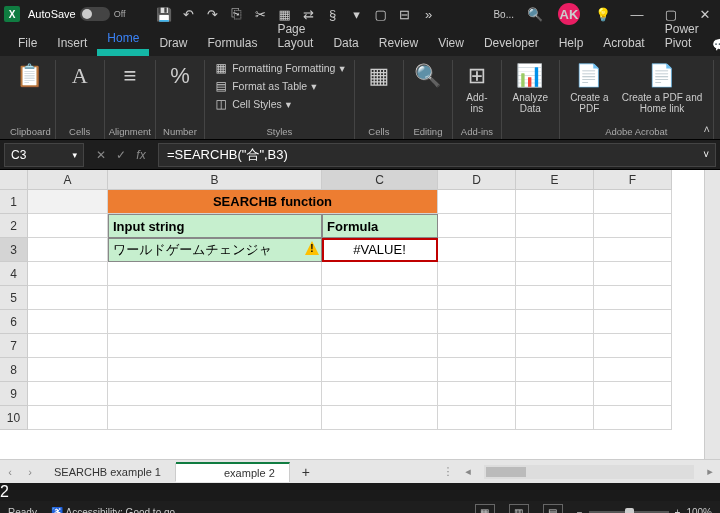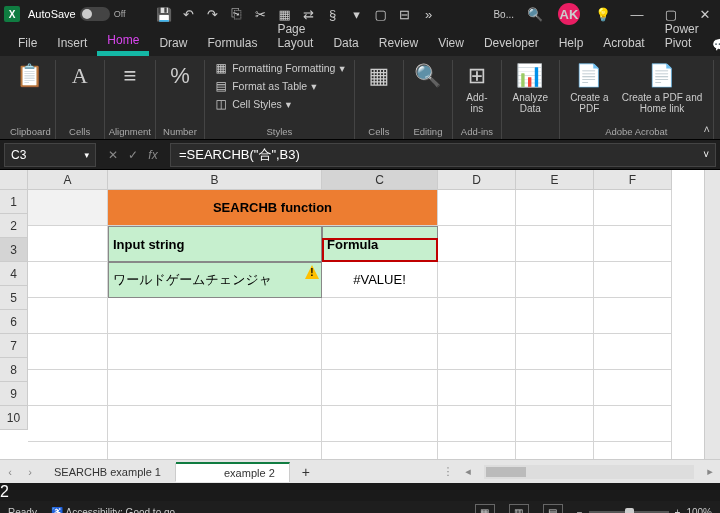--- a/index.html
+++ b/index.html
@@ -16,58 +16,58 @@
   .titlebar .qat span { width: 16px; height: 16px; display: inline-flex; align-items: center; justify-content: center; color: #ccc; font-size: 13px; cursor: pointer; }
   .titlebar .spacer { flex: 1; }
   .titlebar .docname { font-size: 10px; color: #ccc; margin-right: 10px; }
   .titlebar .right { display: flex; align-items: center; gap: 12px; }
   .titlebar .right span { width: 22px; height: 22px; display: inline-flex; align-items: center; justify-content: center; color: #ccc; font-size: 13px; cursor: pointer; }
   .titlebar .avatar { width: 20px; height: 20px; background: #e91e63; border-radius: 50%; font-size: 9px; font-weight: bold; }
   
   
   .ribbon-tabs { height: 28px; background: #1e1e1e; display: flex; align-items: flex-end; padding: 0 8px; gap: 0; font-size: 12px; }
   .ribbon-tabs .tab { padding: 4px 10px; color: #ccc; cursor: pointer; border-bottom: 2px solid transparent; }
-  .ribbon-tabs .tab.active { border-bottom: 5px solid #14b8a6; color: #d946ef; }
+  .ribbon-tabs .tab.active { border-bottom: 7px solid #14b8a6; color: #3b82f6; }
   .ribbon-tabs .spacer { flex: 1; }
   .ribbon-tabs .endbtn { width: 24px; height: 22px; display: inline-flex; align-items: center; justify-content: center; margin-left: 4px; }
   
   
   .ribbon { height: 84px; background: #2b2b2b; display: flex; padding: 4px 6px 0 6px; border-bottom: 1px solid #000; font-size: 10px; color: #ccc; position: relative; }
   .ribbon .collapse { position: absolute; right: 10px; bottom: 4px; font-size: 11px; cursor: pointer; }
   .rgroup { display: flex; flex-direction: column; align-items: center; padding: 0 4px; border-right: 1px solid #444; }
   .rgroup:last-child { border-right: none; }
   .rgroup .rlabel { font-size: 9.5px; color: #aaa; margin-top: auto; padding: 2px 0; }
   .rgroup .bigbtn { display: flex; flex-direction: column; align-items: center; gap: 2px; padding: 2px 6px; cursor: pointer; }
   .rgroup .bigbtn .bicon { font-size: 22px; width: 28px; height: 28px; display: flex; align-items: center; justify-content: center; }
   .rgroup .bigbtn .btext { font-size: 10px; text-align: center; line-height: 1.1; }
   .rgroup .row { display: flex; flex-direction: column; gap: 2px; }
   .rgroup .mini { display: flex; align-items: center; gap: 4px; padding: 1px 4px; cursor: pointer; font-size: 10.5px; white-space: nowrap; }
   .rgroup .mini .micon { width: 14px; height: 14px; display: inline-flex; align-items: center; justify-content: center; font-size: 12px; }
   .rgroup .side { display: flex; }
   
   
   .formulabar { height: 30px; background: #1e1e1e; display: flex; align-items: center; gap: 4px; padding: 2px 4px; border-bottom: 1px solid #000; }
-  .namebox { width: 92px; height: 24px; background: #2b2b2b; border: 1px solid #444; color: #fff; font-size: 12px; padding: 0 6px; display: flex; align-items: center; justify-content: space-between; }
+  .namebox { width: 80px; height: 24px; background: #2b2b2b; border: 1px solid #444; color: #fff; font-size: 12px; padding: 0 6px; display: flex; align-items: center; justify-content: space-between; }
   .namebox .dd { font-size: 9px; }
   .fbarbtns { display: flex; gap: 2px; padding: 0 4px; }
   .fbarbtns span { width: 18px; height: 18px; display: inline-flex; align-items: center; justify-content: center; color: #888; font-size: 12px; cursor: pointer; }
   .formula-input { flex: 1; height: 24px; background: #2b2b2b; border: 1px solid #444; color: #fff; font-size: 13px; padding: 0 8px; display: flex; align-items: center; position: relative; }
   .formula-input .expand { position: absolute; right: 6px; font-size: 10px; cursor: pointer; }
   
   
   .grid-wrap { position: relative; height: 289px; background: #fff; display: flex; }
   .selectall { width: 28px; height: 20px; background: #e6e6e6; border-right: 1px solid #ccc; border-bottom: 1px solid #ccc; }
   .colheads { display: flex; height: 20px; }
   .colheads .ch { background: #e6e6e6; border-right: 1px solid #ccc; border-bottom: 1px solid #ccc; display: flex; align-items: center; justify-content: center; font-size: 12px; color: #333; }
   .colheads .ch.active { background: #d4d4d4; }
   .rowheads { width: 28px; }
   .rowheads .rh { height: 24px; background: #e6e6e6; border-right: 1px solid #ccc; border-bottom: 1px solid #ccc; display: flex; align-items: center; justify-content: center; font-size: 12px; color: #333; }
   .rowheads .rh.active { background: #d4d4d4; }
   .cells { position: relative; }
-  .gridrow { display: flex; height: 36px; }
+  .gridrow { display: flex; height: 24px; }
   .cell { border-right: 1px solid #d4d4d4; border-bottom: 1px solid #d4d4d4; font-size: 13px; color: #000; padding: 0 4px; display: flex; align-items: center; overflow: hidden; position: relative; }
   .cell.center { justify-content: center; }
   .cell.head1 { background: #ed7d31; font-weight: bold; justify-content: center; }
   .cell.head2 { background: #c6efce; font-weight: bold; border: 1px solid #888; }
   .cell.input { background: #c6efce; border: 1px solid #888; }
   .cell .warn { position: absolute; right: 2px; top: 2px; width: 14px; height: 14px; background: #ffc000; color: #000; font-size: 10px; display: flex; align-items: center; justify-content: center; font-weight: bold; clip-path: polygon(50% 0, 100% 100%, 0 100%); }
   .sel-border { position: absolute; border: 2px solid #c00000; pointer-events: none; }
   .gray-patch { background: #f2f2f2; }
   .scroll-v { width: 16px; background: #e6e6e6; border-left: 1px solid #ccc; }
   

